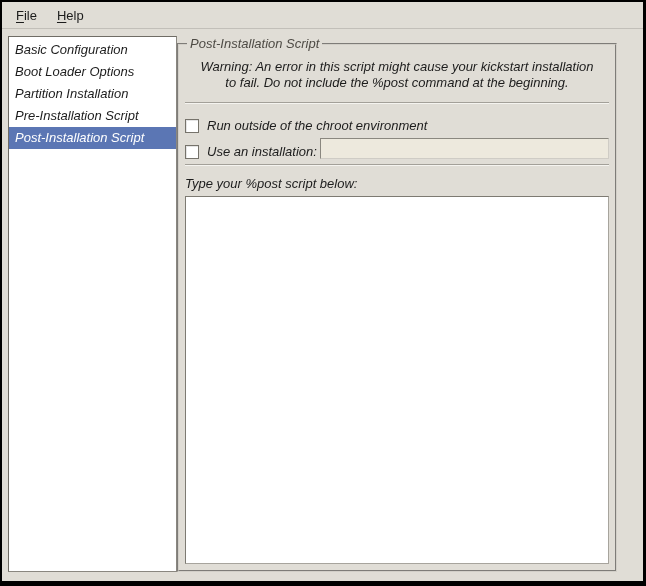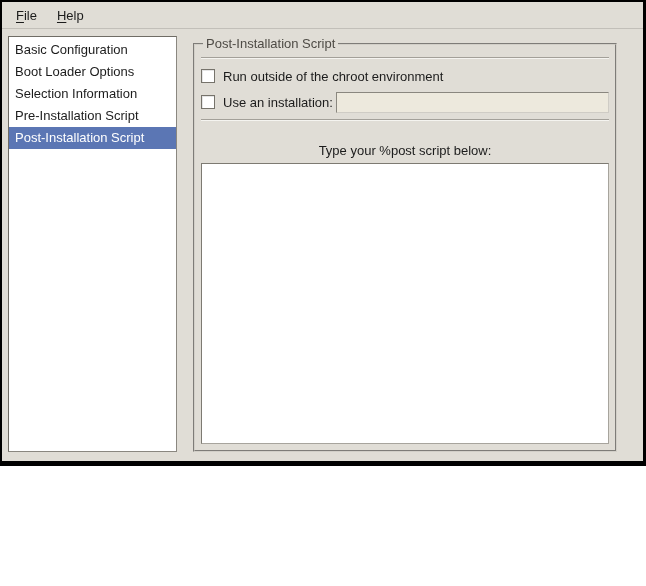--- a/index.html
+++ b/index.html
@@ -3,21 +3,21 @@
 <meta charset="utf-8">
 <style>
   * { box-sizing: border-box; margin: 0; padding: 0; }
   html, body { width: 646px; height: 586px; overflow: hidden; }
   body {
     font-family: "Liberation Sans", sans-serif;
     font-size: 13px;
     color: #1c1c1c;
   }
   .window {
-    width: 646px; height: 466px;
+    width: 646px; height: 586px;
     background: #e0ddd6;
     border: 2px solid #000;
     border-right-width: 3px;
     border-bottom-width: 5px;
     display: flex; flex-direction: column;
   }
   
   .menubar {
     flex: none;
     height: 27px;
@@ -28,21 +28,22 @@
   .menu-item {
     padding: 4px 10px;
     cursor: default;
   }
   .menu-item u { text-underline-offset: 2px; }
   
   .content {
     flex: 1; min-height: 0;
     display: flex;
     padding: 7px 26px 9px 6px;
-    gap: 16px;
+    gap: 0;
+    font-style: italic;
   }
   .sidebar {
     flex: none;
     width: 169px;
     background: #fff;
     border: 1px solid #8a8780;
     border-top-color: #6f6c65;
     border-left-color: #6f6c65;
     padding: 2px 0;
     overflow: hidden;
@@ -79,21 +80,21 @@
     margin: 6px 0 7px;
   }
   .separator {
     flex: none;
     border-top: 1px solid #a3a099;
     border-bottom: 1px solid #f5f4f0;
     margin: 4px 0;
   }
   .check-row {
     flex: none;
-    display: flex; align-items: center;
+    display: flex; align-items: flex-end;
     height: 24px;
     margin: 1px 0;
     cursor: default;
   }
   .checkbox {
     flex: none;
     width: 14px; height: 14px;
     background: #fff;
     border: 1px solid #76736b;
     box-shadow: inset 1px 1px 0 rgba(0,0,0,0.10);
@@ -104,22 +105,22 @@
     height: 21px;
     margin-left: 3px;
     background: #ede9dd;
     border: 1px solid;
     border-color: #8a877f #cfccc5 #cfccc5 #8a877f;
     font: inherit;
     padding: 0 4px;
     outline: none;
   }
   .script-label {
-    text-align: center;
-    margin: 18px 0 5px;
+    text-align: left;
+    margin: 6px 0 5px;
   }
   .script-area {
     flex: 1;
     width: 100%;
     background: #fff;
     border: 1px solid;
     border-color: #7d7a72 #a7a49d #a7a49d #7d7a72;
     resize: none; outline: none;
     font: inherit;
     padding: 2px 4px;
@@ -133,29 +134,33 @@
   <div class="menubar">
     <div class="menu-item"><u>F</u>ile</div>
     <div class="menu-item"><u>H</u>elp</div>
   </div>
 
   <div class="content">
 
     <div class="sidebar">
       <div class="list-item">Basic Configuration</div>
       <div class="list-item">Boot Loader Options</div>
-      <div class="list-item">Selection Information</div>
+      <div class="list-item">Partition Installation</div>
       <div class="list-item">Pre-Installation Script</div>
       <div class="list-item selected">Post-Installation Script</div>
     </div>
 
     <fieldset class="frame">
       <legend class="frame-title">Post-Installation Script</legend>
       <div class="frame-body">
 
+        <div class="warning">
+          <div>Warning: An error in this script might cause your kickstart installation</div>
+          <div>to fail. Do not include the %post command at the beginning.</div>
+        </div>
 
         <div class="separator"></div>
 
         <div class="check-row">
           <span class="checkbox"></span>
           <span>Run outside of the chroot environment</span>
         </div>
 
         <div class="check-row">
           <span class="checkbox"></span>

